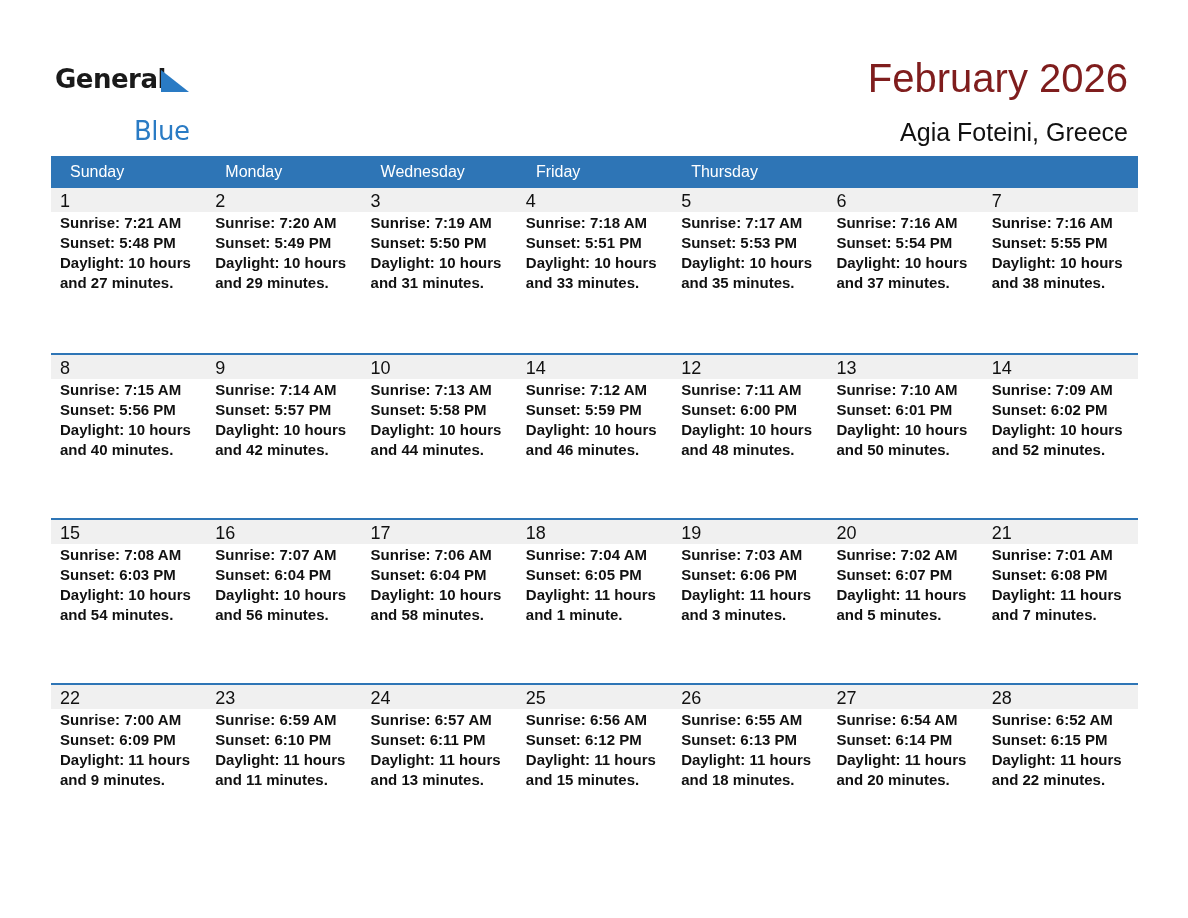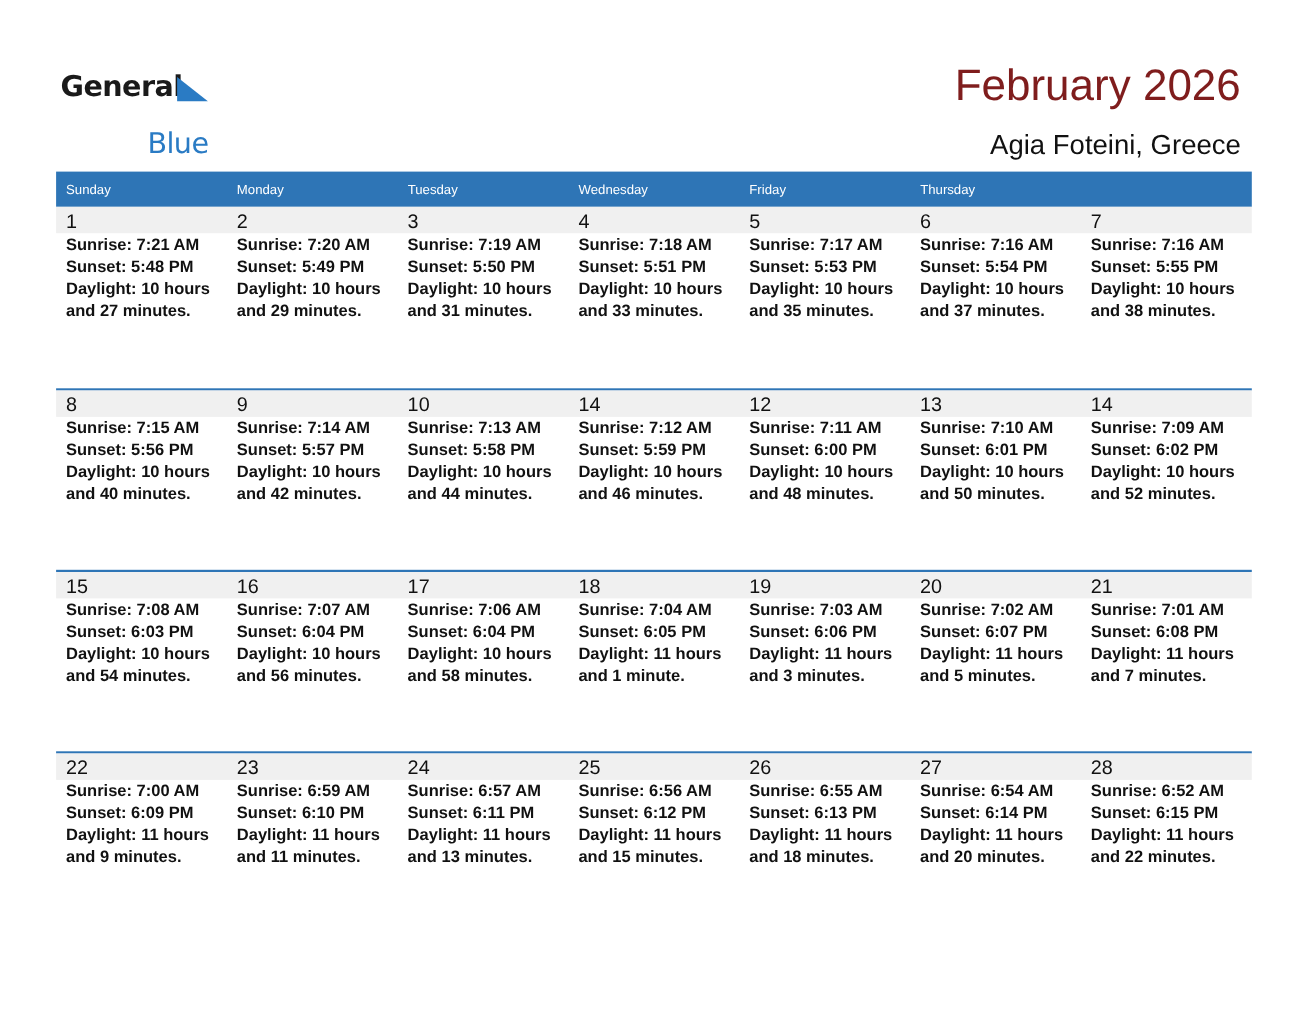--- a/index.html
+++ b/index.html
@@ -5,21 +5,21 @@
   html, body { margin:0; padding:0; background:#ffffff; }
   body { width:1188px; height:918px; position:relative; font-family:"Liberation Sans", sans-serif; color:#111; overflow:hidden; }
   .logo { position:absolute; left:55px; top:64px; width:140px; height:56px; }
   .logo .g { position:absolute; left:0; top:0; font-family:"DejaVu Sans", sans-serif; font-size:26px; color:#1a1a1a; letter-spacing:-0.5px;font-weight:bold; }
   .logo .b { position:absolute; left:79px; top:24px; font-family:"DejaVu Sans", sans-serif; font-size:26px; color:#2a7bc4; letter-spacing:-0.5px;margin-top:28px; }
   .logo .tri { position:absolute; left:106px; top:6px; width:0; height:0; border-left:28px solid #2a7bc4; border-top:22px solid transparent; }
   .title { position:absolute; right:60px; top:56px; font-size:40px; color:#7f1d1d; }
   .location { position:absolute; right:60px; top:118px; font-size:25px; color:#111; }
   .cal { position:absolute; left:51px; top:156px; width:1087px; }
   .head { display:flex; background:#2e75b6; height:32px; }
-  .head .d { width:155.3px; color:#fff; font-size:12px; line-height:32px; padding-left:9px; box-sizing:border-box; }
+  .head .d { width:155.3px; color:#fff; font-size:16px; line-height:32px; padding-left:19px; box-sizing:border-box; }
   .week { height:165px; border-top:2px solid #2e75b6; box-sizing:border-box; }
   .week.first { border-top:none; height:165px; }
   .strip { display:flex; background:#f0f0f0; height:24px; }
   .strip .n { width:155.3px; padding-left:9px; box-sizing:border-box; font-size:18px; line-height:26px; }
   .info { display:flex;font-weight:bold; }
   .info .c { width:155.3px; padding-left:9px; box-sizing:border-box; font-size:15px; line-height:20px; padding-top:1px; }
   .info .c div { white-space:nowrap; }
 </style>
 </head>
 <body>
@@ -30,21 +30,20 @@
   <span class="b">Blue</span>
 </div>
 
 <div class="title">February 2026</div>
 <div class="location">Agia Foteini, Greece</div>
 
 <div class="cal">
   <div class="head">
     <div class="d">Sunday</div>
     <div class="d">Monday</div>
-    <div class="d">Tuesday</div>
     <div class="d">Wednesday</div>
     <div class="d">Friday</div>
     <div class="d">Thursday</div>
   </div>
   <div id="weeks">
       <div class="week first">
         <div class="strip">
           <div class="n">1</div>
           <div class="n">2</div>
           <div class="n">3</div>

